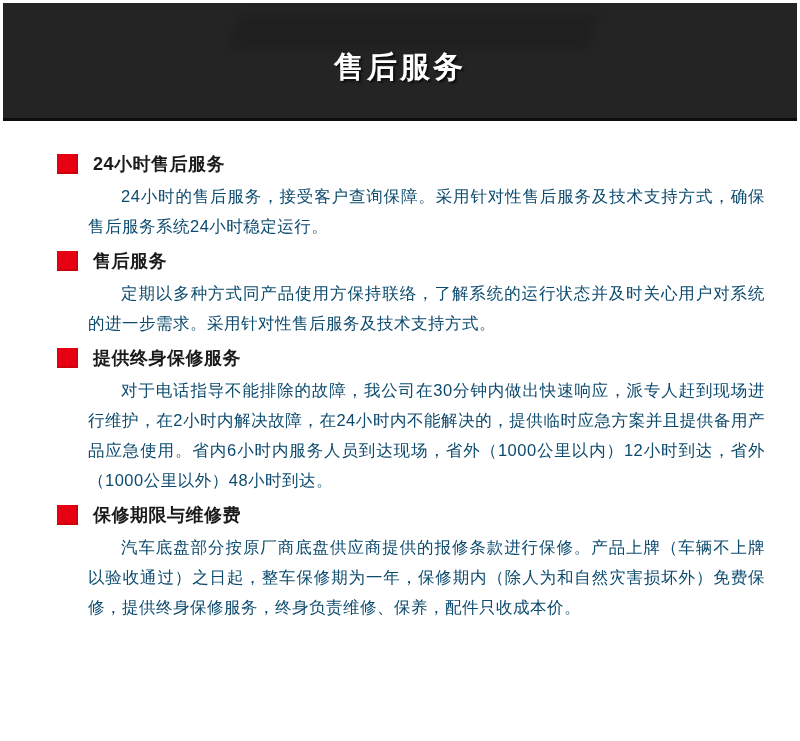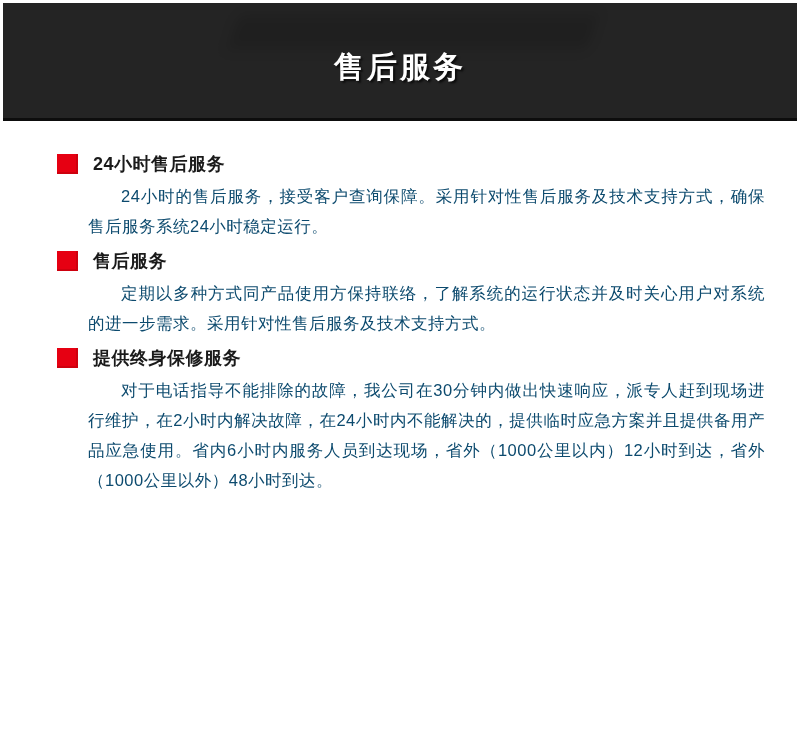--- a/index.html
+++ b/index.html
@@ -107,14 +107,21 @@
   </section>
 
   <section class="section">
     <div class="section-heading-row">
       <span class="bullet"></span>
       <h2 class="section-heading">提供终身保修服务</h2>
     </div>
     <p>对于电话指导不能排除的故障，我公司在30分钟内做出快速响应，派专人赶到现场进行维护，在2小时内解决故障，在24小时内不能解决的，提供临时应急方案并且提供备用产品应急使用。省内6小时内服务人员到达现场，省外（1000公里以内）12小时到达，省外（1000公里以外）48小时到达。</p>
   </section>
 
+  <section class="section">
+    <div class="section-heading-row">
+      <span class="bullet"></span>
+      <h2 class="section-heading">保修期限与维修费</h2>
+    </div>
+    <p>汽车底盘部分按原厂商底盘供应商提供的报修条款进行保修。产品上牌（车辆不上牌以验收通过）之日起，整车保修期为一年，保修期内（除人为和自然灾害损坏外）免费保修，提供终身保修服务，终身负责维修、保养，配件只收成本价。</p>
+  </section>
 
 </main>
 
 </body></html>

